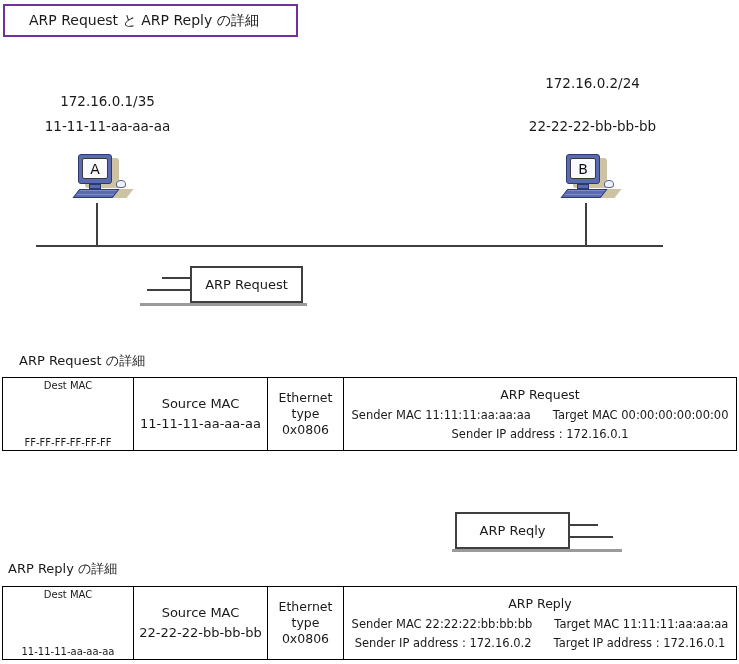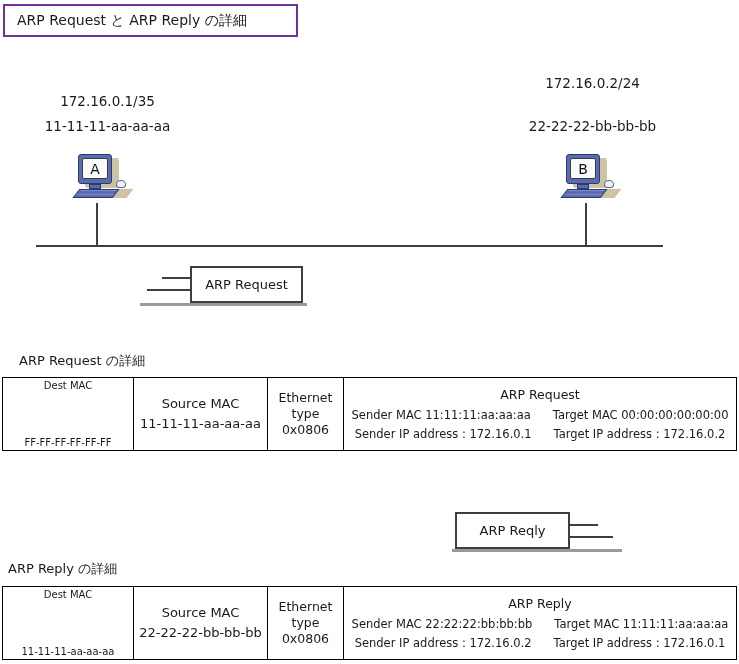--- a/index.html
+++ b/index.html
@@ -7,21 +7,21 @@
   .canvas {
     position:relative; width:739px; height:664px; background:#fff;
     font-family:"DejaVu Sans", sans-serif; color:#1a1a1a; overflow:hidden;
   }
   .abs { position:absolute; }
 
   
   .title-box {
     left:3px; top:4px; width:295px; height:33px;
     border:2px solid var(--title_border, #7030A0);
-    display:flex; align-items:center; padding-left:12px;
+    display:flex; align-items:center; padding-left:24px;
     font-size:14px; background:#fff;
   }
 
   
   .host-ip, .host-mac { width:175px; text-align:center; font-size:13.5px; white-space:nowrap; }
 
   
   .pc { width:56px; height:52px; }
   .pc .shadow-mon { position:absolute; left:11px; top:6px; width:34px; height:30px; background:var(--pc_shadow,#cdc3a2); border-radius:3px; }
   .pc .shadow-kbd { position:absolute; left:16px; top:37px; width:40px; height:9px; background:var(--pc_shadow,#cdc3a2); transform:skewX(-38deg); }
@@ -130,21 +130,20 @@
       <div>0x0806</div>
     </div>
     <div class="frame-cell cell-payload">
       <div class="payload-title">ARP Request</div>
       <div class="payload-row">
         <span>Sender MAC 11:11:11:aa:aa:aa</span>
         <span>Target MAC 00:00:00:00:00:00</span>
       </div>
       <div class="payload-row">
         <span>Sender IP address : 172.16.0.1</span>
-        <span>Target IP address : 172.16.0.2</span>
       </div>
     </div>
   </div>
 
   <div class="abs packet-box" style="left:455px; top:512px; width:115px; height:37px;">
     <span>ARP Reqly</span>
   </div>
   <div class="abs hline" style="left:570px; top:524px; width:28px;"></div>
   <div class="abs hline" style="left:570px; top:536px; width:43px;"></div>
   <div class="abs grayline" style="left:452px; top:549px; width:170px;"></div>

